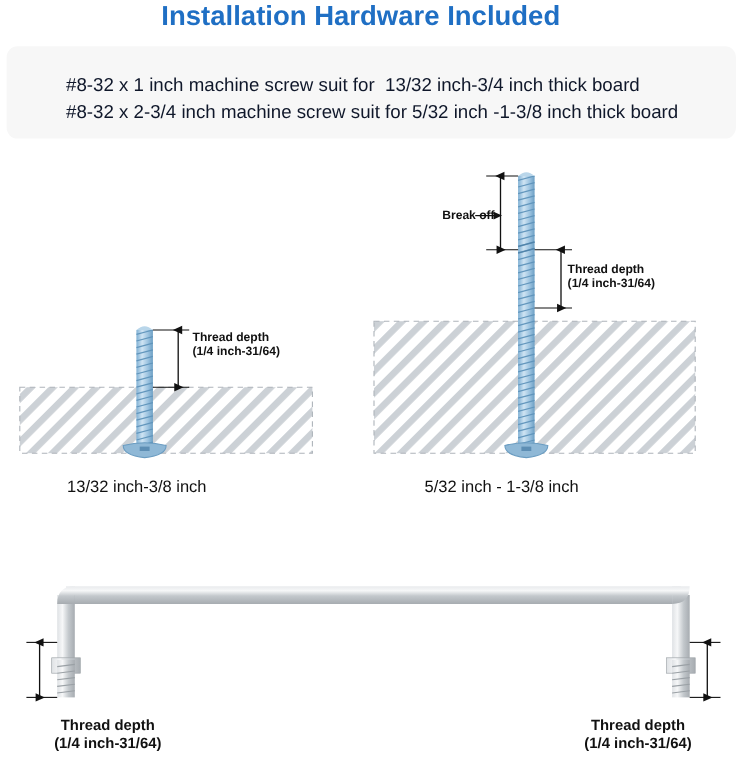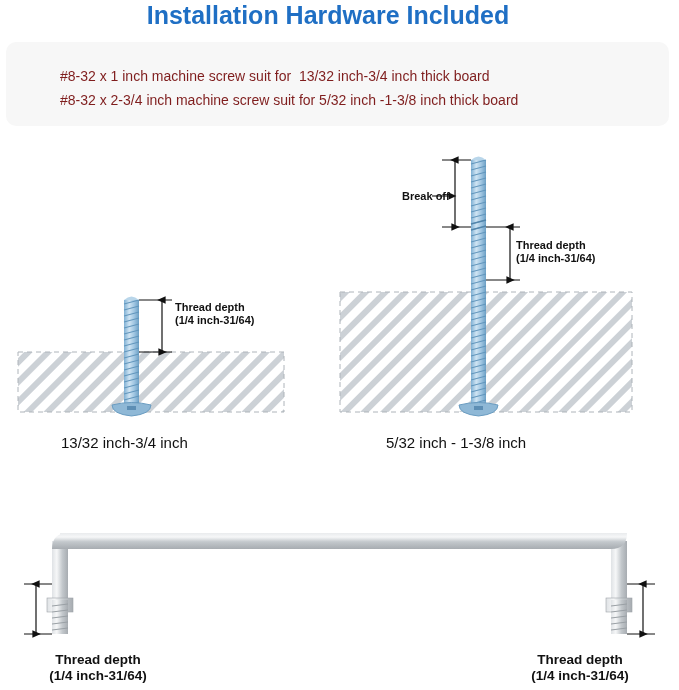--- a/index.html
+++ b/index.html
@@ -35,22 +35,22 @@
     top: 42px;
     left: 6px;
     width: 663px;
     height: 84px;
     background: #f7f7f7;
     border-radius: 10px;
   }
   .spec-line {
     position: absolute;
     left: 54px;
-    font-size: 14px;
-    color: #7f1d1d;
+    font-size: 17px;
+    color: #0f172a;
     white-space: pre;
   }
   #spec-line-0 { top: 26px; }
   #spec-line-1 { top: 50px; }
 
   
   .dim-label {
     position: absolute;
     font-size: 11px;
     font-weight: bold;
@@ -285,19 +285,19 @@
     <line x1="643" y1="584" x2="643" y2="634" stroke="#111" stroke-width="1.2" marker-start="url(#arrDown)" marker-end="url(#arrUp)"></line>
   </g>
 </svg>
 
 <div class="dim-label" style="left:175px; top:301px;"><span>Thread depth</span><br><span>(1/4 inch-31/64)</span></div>
 
 <div class="dim-label" style="left:386px; top:190px;padding-left:16px;">Break off</div>
 
 <div class="dim-label" style="left:516px; top:239px;"><span>Thread depth</span><br><span>(1/4 inch-31/64)</span></div>
 
-<div class="caption" style="left:61px; top:434px;">13/32 inch-3/4 inch</div>
+<div class="caption" style="left:61px; top:434px;">13/32 inch-3/8 inch</div>
 
 <div class="caption" style="left:386px; top:434px;">5/32 inch - 1-3/8 inch</div>
 
 <div class="foot-label" style="left:18px; top:652px; width:160px; text-align:center;"><span>Thread depth</span><br><span>(1/4 inch-31/64)</span></div>
 
 <div class="foot-label" style="left:500px; top:652px; width:160px; text-align:center;"><span>Thread depth</span><br><span>(1/4 inch-31/64)</span></div>
 
 </body></html>

